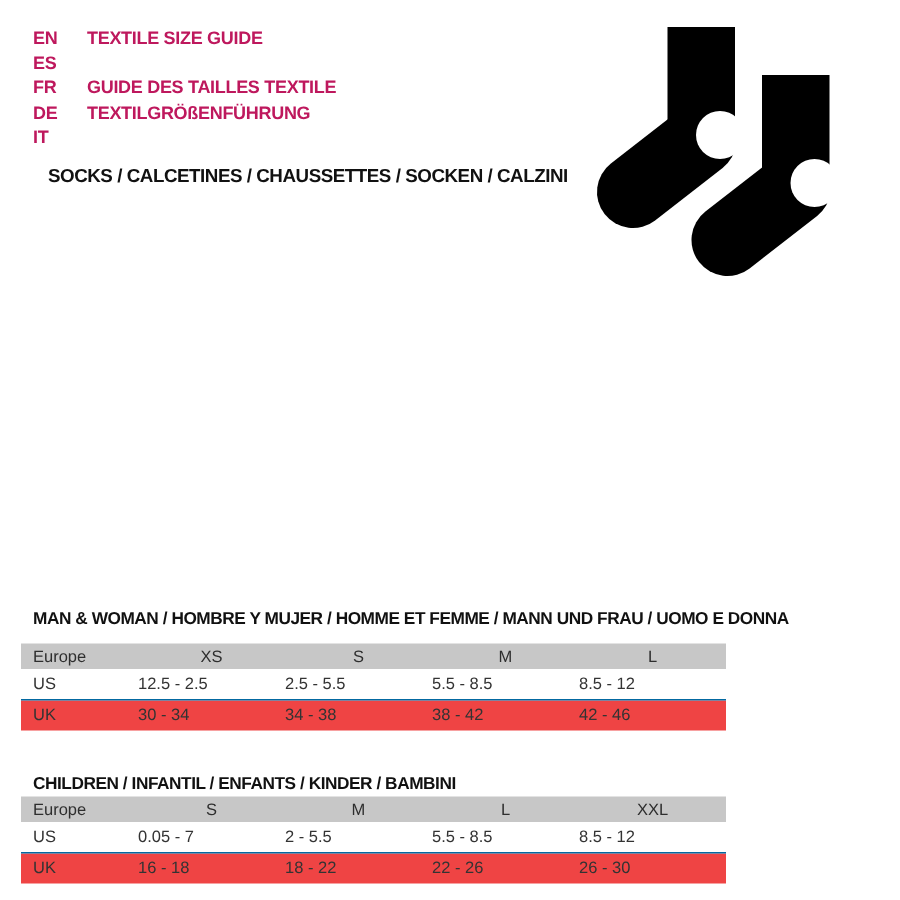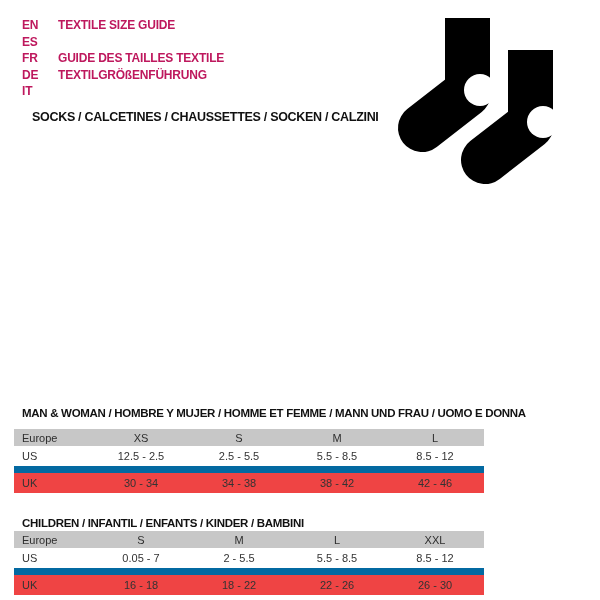--- a/index.html
+++ b/index.html
@@ -19,22 +19,22 @@
   .socks-wrap{position:absolute;left:397px;top:8px;width:170px;height:170px;}
   .socks-wrap svg{overflow:visible;}
   
   .tbl-title{position:absolute;left:22px;font-size:11.5px;font-weight:bold;
     color:#111;letter-spacing:-0.3px;white-space:nowrap;}
   .size-table{position:absolute;left:14px;width:470px;border-collapse:collapse;
     table-layout:fixed;font-size:11px;color:#333;}
   .size-table th{background:#c7c7c7;font-weight:normal;height:17px;
     text-align:center;padding:0;color:#2e2e2e;}
   .size-table th.first, .size-table td.first{text-align:left;padding-left:8px;}
-  .size-table td{height:20px;text-align:center;padding:0;}
-  .size-table tr.row-us td{background:#ffffff;border-bottom:7px solid #0369a1;}
+  .size-table td{height:20px;padding:0;}
+  .size-table tr.row-us td{background:#ffffff;border-bottom:1px solid #0369a1;}
   .size-table tr.row-uk td{background:#ef4444;}
   .title-1{top:407px;text-align:right;}
   .table-1{top:429px;}
   .title-2{top:517px;}
   .table-2{top:531px;}
 </style>
 </head>
 <body>
 
 <div class="lang-list">

